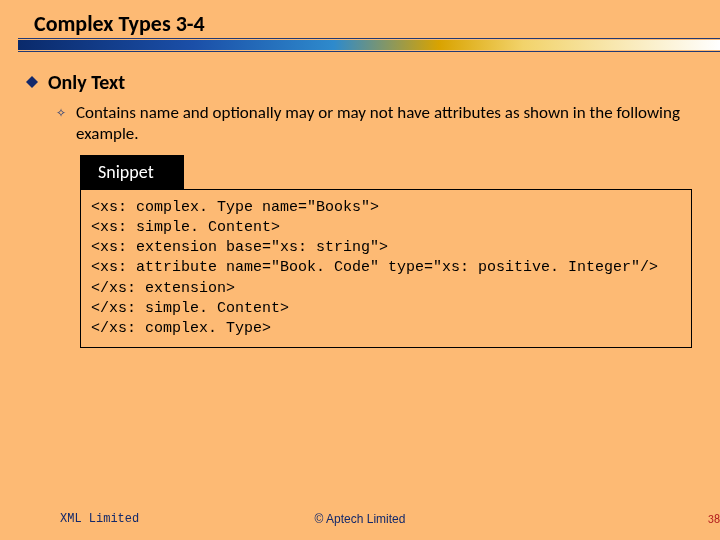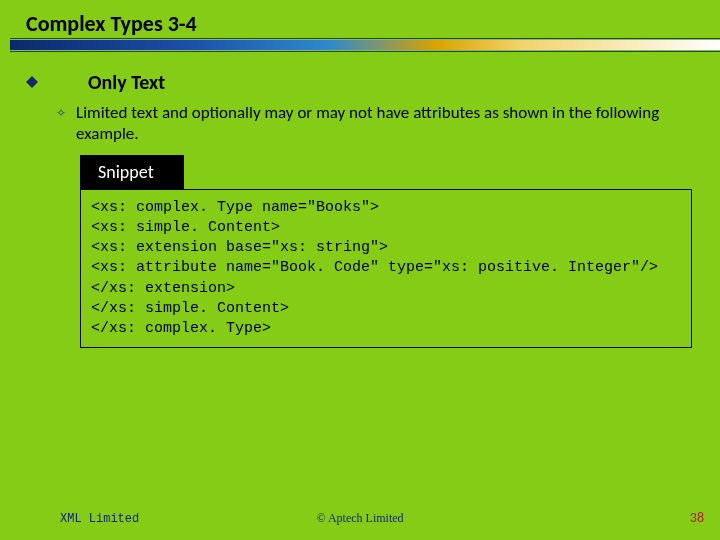--- a/index.html
+++ b/index.html
@@ -1,37 +1,37 @@
 <!DOCTYPE html>
 <html><head>
 <meta charset="utf-8">
 <style>
   * { box-sizing: border-box; margin: 0; padding: 0; }
   html, body { width: 720px; height: 540px; font-family: Calibri, Arial, sans-serif; background: #fff; overflow: hidden; }
-  .slide { width: 720px; height: 540px; position: relative; background: #84cc16; }
+  .slide { width: 720px; height: 540px; position: relative; background: #fdba74; padding-left: 8px; }
   .titlebar { position: relative; height: 54px; }
   .title { position: absolute; left: 26px; top: 10px; font-size: 22px; font-weight: 700; color: #000; }
   .stripe { position: absolute; left: 10px; right: 0; top: 40px; height: 10px;
     background: linear-gradient(90deg,#0a2a6b 0%,#1b4fa8 25%,#2e8acc 45%,#d9a300 60%,#f2d36b 72%,#ffffff 100%); }
   .hr1 { position:absolute; left:10px; right:0; top:38px; height:1px; background:#233a74; }
   .hr2 { position:absolute; left:10px; right:0; top:51px; height:1px; background:#233a74; }
   .body { position:absolute; left:26px; right:26px; top:70px; }
   .row { display:flex; align-items:flex-start; }
   .bullet1 { width:12px; height:12px; margin-top:6px; margin-right:10px; flex:0 0 auto; }
   .bullet1 svg { display:block; }
-  .h2 { font-size:20px; font-weight:700; color:#000;margin-left:40px; }
+  .h2 { font-size:20px; font-weight:700; color:#000; }
   .sub { margin-left:30px; margin-top:8px; }
   .bullet2 { width:12px; height:12px; margin-top:5px; margin-right:8px; color:#2a3f78; flex:0 0 auto; font-size:12px; line-height:12px; }
   .paratext { font-size:17px; color:#000; line-height:1.25; }
   .snippet-label { display:inline-block; background:#000; color:#fff; font-size:18px; padding:6px 30px 6px 18px; margin-left:54px; margin-top:10px;text-align:right; }
   .codebox { margin-left:54px; margin-top:0; border:1.5px solid #000; padding:8px 10px; font-family:"Courier New",monospace; font-size:15px; line-height:1.35; white-space:pre-wrap; width:612px; }
   .footer { position:absolute; bottom:14px; left:0; right:0; height:20px; }
   .f-left { position:absolute; left:60px; bottom:0; font-family:"Courier New",monospace; font-size:12px; color:#13296b; }
-  .f-mid { position:absolute; left:0; right:0; bottom:0; text-align:center; font-family:Liberation Serif, serif; font-size:12px; color:#13296b; }
-  .f-right { position:absolute; right:16px; bottom:0; font-size:14px; color:#b21d1d; }
+  .f-mid { position:absolute; left:0; right:0; bottom:0; text-align:center; font-family:Liberation Sans, sans-serif; font-size:12px; color:#13296b; }
+  .f-right { position:absolute; right:0; bottom:0; font-size:12px; color:#b21d1d; }
 </style>
 </head>
 <body>
 
 <div class="slide">
 
   <div class="titlebar">
     <div class="title">Complex Types 3-4</div>
     <div class="hr1"></div>
     <div class="stripe"></div>
@@ -44,21 +44,21 @@
       <span class="bullet1">
         <svg width="12" height="12" viewBox="0 0 12 12">
             <polygon points="6,0 12,6 6,12 0,6" fill="#13296b"></polygon>
           </svg>
       </span>
       <span class="h2">Only Text</span>
     </div>
 
     <div class="row sub">
       <span class="bullet2">✧</span>
-      <span class="paratext">Limited text and optionally may or may not have attributes as shown in the following example.</span>
+      <span class="paratext">Contains name and optionally may or may not have attributes as shown in the following example.</span>
     </div>
 
     <div class="snippet-label">Snippet</div>
 
     <div class="codebox">&lt;xs: complex. Type name="Books"&gt;
 &lt;xs: simple. Content&gt;
 &lt;xs: extension base="xs: string"&gt;
 &lt;xs: attribute name="Book. Code" type="xs: positive. Integer"/&gt;
 &lt;/xs: extension&gt;
 &lt;/xs: simple. Content&gt;

